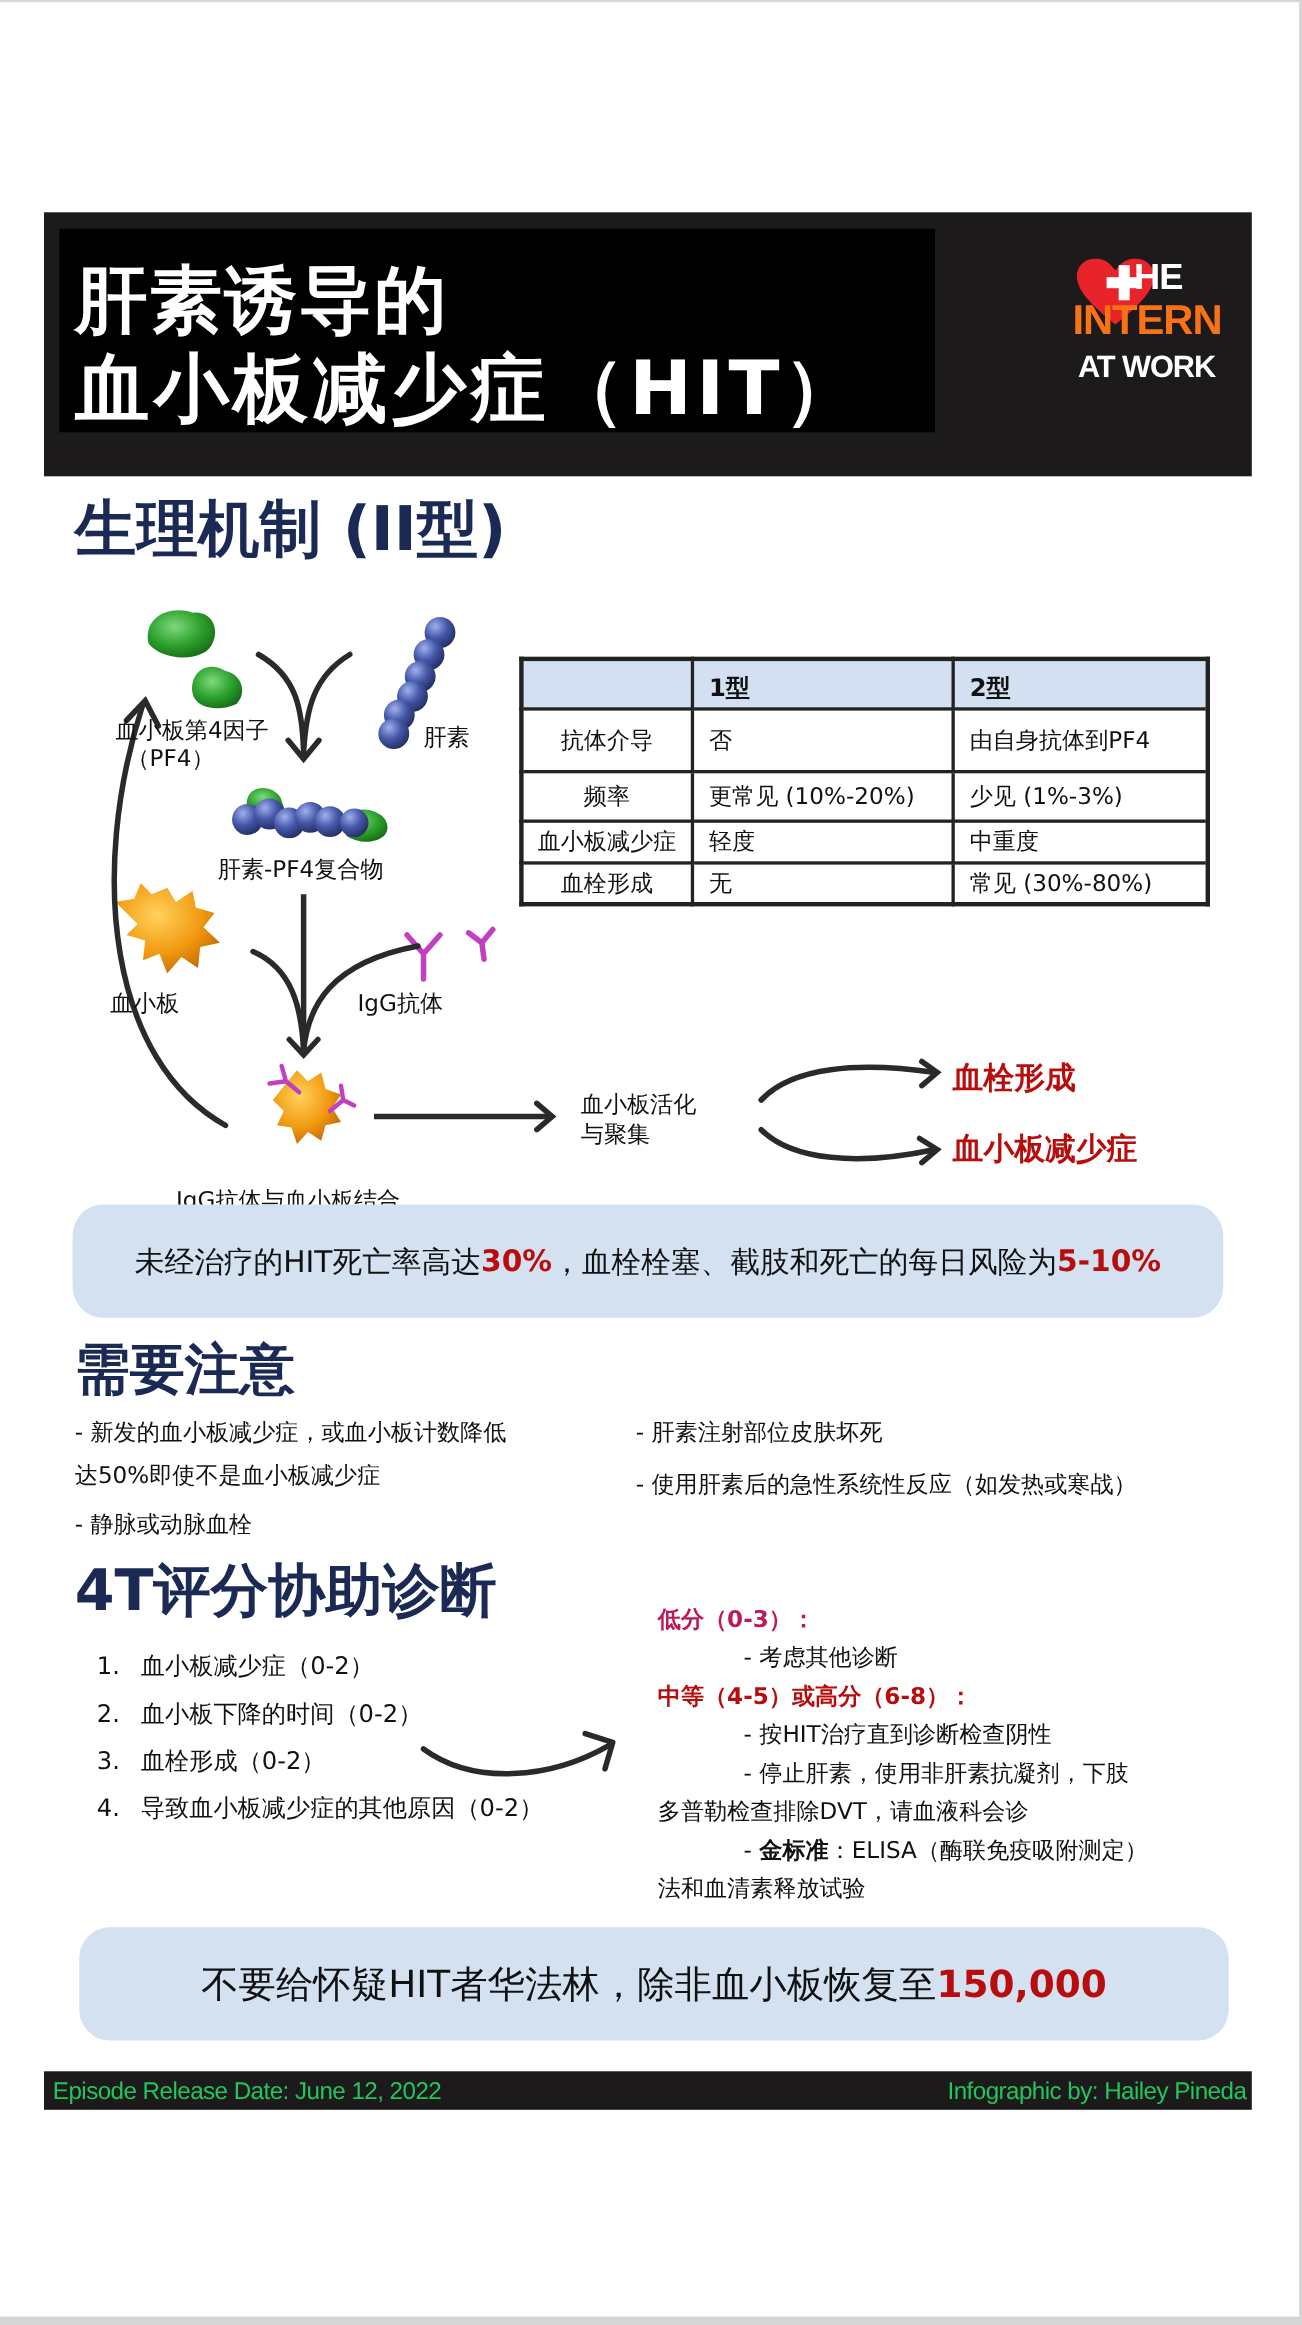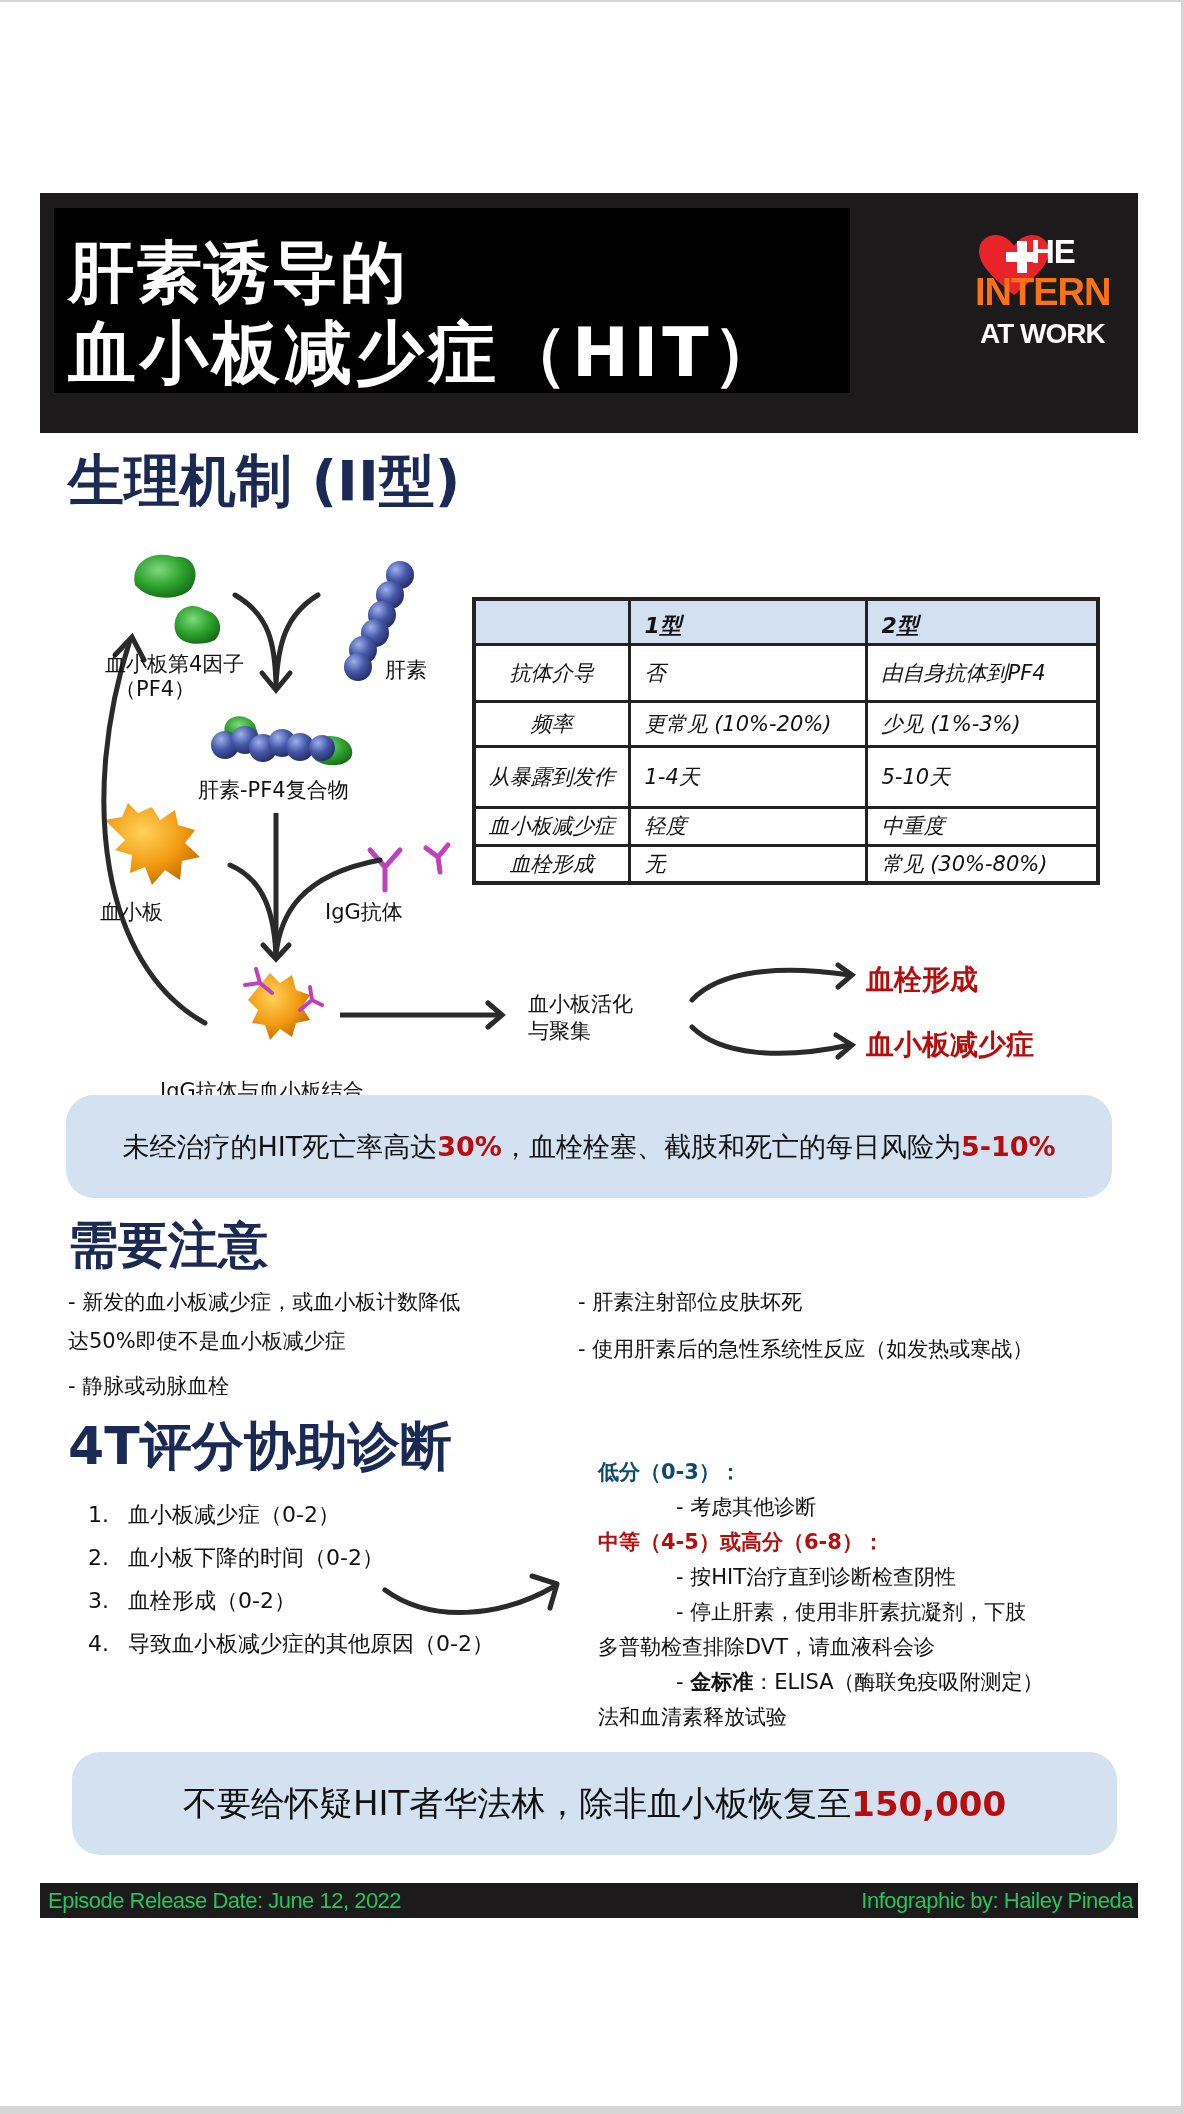--- a/index.html
+++ b/index.html
@@ -26,21 +26,21 @@
   .st-note { left: 68px; top: 1212px; font-size: 50px; }
   .st-4t { left: 68px; top: 1412px; font-size: 52px; }
 
   
   .diagram { position: absolute; left: 60px; top: 545px; width: 1060px; height: 540px; }
   .dlabel { position: absolute; font-size: 21px; color: #111; white-space: nowrap; line-height: 1.2; }
   .dlabel.red { color: #b80d0d; font-weight: bold; font-size: 28px; }
 
   
   .cmp-table { position: absolute; left: 472px; top: 597px; width: 628px; border-collapse: collapse; border: 4px solid #222; }
-  .cmp-table td, .cmp-table th { border: 3px solid #222; font-size: 21px; font-weight: normal; text-align: left; padding: 0 14px; white-space: nowrap; font-style: italic; }
+  .cmp-table td, .cmp-table th { border: 3px solid #222; font-size: 21px; font-weight: normal; text-align: left; padding: 0 14px; white-space: nowrap; }
   .cmp-table th { background: #d2e0f1; font-weight: bold; font-size: 22px; height: 45px; vertical-align: bottom; padding-bottom: 2px; }
   .cmp-table td.rowhead { text-align: center; padding: 0 4px; }
   .cmp-table tr.r1 td { height: 57px; }
   .cmp-table tr.r2 td { height: 45px; }
   .cmp-table tr.r3 td { height: 61px; }
   .cmp-table tr.r4 td { height: 38px; }
   .cmp-table tr.r5 td { height: 38px; }
 
   
   .callout { position: absolute; background: #d3e1f0; border-radius: 28px; display: flex; align-items: center; justify-content: center; white-space: nowrap; }
@@ -50,21 +50,21 @@
 
   
   .note { position: absolute; font-size: 21px; line-height: 1.4; white-space: nowrap; }
 
   
   .t4-list { position: absolute; left: 88px; top: 1500px; list-style: none; }
   .t4-list li { font-size: 22px; height: 43px; white-space: nowrap; }
   .t4-list .num { display: inline-block; width: 40px; }
 
   .score { position: absolute; left: 598px; top: 1455px; width: 520px; font-size: 21px; line-height: 35px; }
-  .score .hd-low { color: #0c4a6e; font-weight: bold; }
+  .score .hd-low { color: #be185d; font-weight: bold; }
   .score .hd-high { color: #b80d0d; font-weight: bold; }
   .score .indent { padding-left: 78px; }
   .score b { font-weight: bold; }
 
   
   .footer-band { position: absolute; left: 40px; top: 1883px; width: 1098px; height: 35px; background: #1c1a1a; color: #22c55e; font-family: "Liberation Sans", sans-serif; font-size: 22px; }
   .footer-left { position: absolute; left: 8px; top: 5px; letter-spacing: -0.5px; }
   .footer-right { position: absolute; right: 5px; top: 5px; letter-spacing: -0.5px; }
 </style>
 </head>
@@ -191,25 +191,20 @@
   <tr class="r1">
     <td class="rowhead">抗体介导</td>
     <td>否</td>
     <td>由自身抗体到PF4</td>
   </tr>
   <tr class="r2">
     <td class="rowhead">频率</td>
     <td>更常见 (10%-20%)</td>
     <td>少见 (1%-3%)</td>
   </tr>
-  <tr class="r3">
-    <td class="rowhead">从暴露到发作</td>
-    <td>1-4天</td>
-    <td>5-10天</td>
-  </tr>
   <tr class="r4">
     <td class="rowhead">血小板减少症</td>
     <td>轻度</td>
     <td>中重度</td>
   </tr>
   <tr class="r5">
     <td class="rowhead">血栓形成</td>
     <td>无</td>
     <td>常见 (30%-80%)</td>
   </tr>

